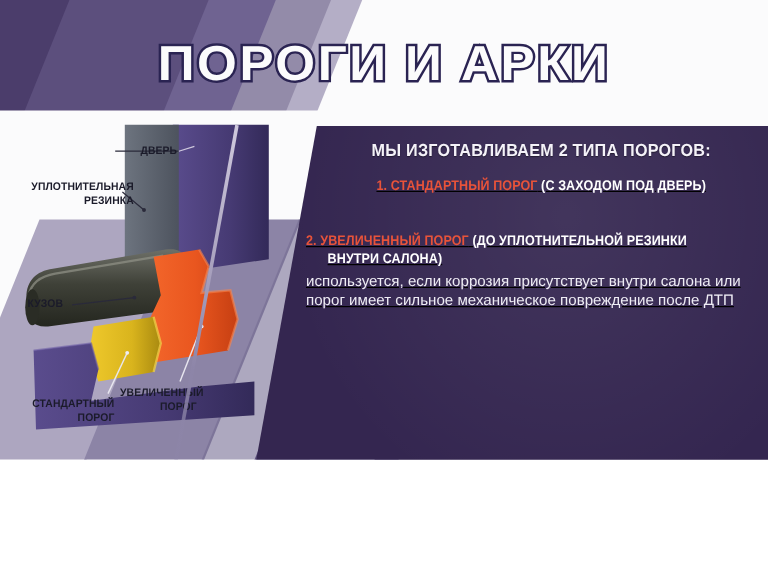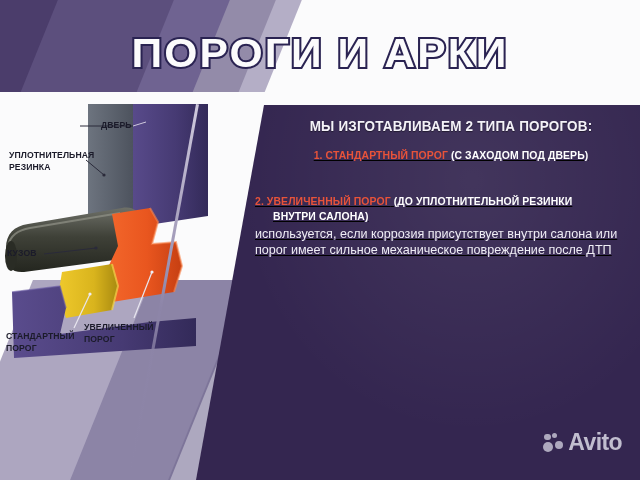--- a/index.html
+++ b/index.html
@@ -2,21 +2,21 @@
 <html><head>
 <meta charset="utf-8">
 <style>
   * { margin:0; padding:0; box-sizing:border-box; }
   html,body { width:640px; height:480px; }
   body {
     font-family:"Liberation Sans", sans-serif;
     background:#ffffff;
     overflow:hidden;
   }
-  #root { position:relative; width:640px; height:480px; overflow:hidden; background:#fbfbfc; }
+  #root { position:relative; width:640px; height:383px; overflow:hidden; background:#fbfbfc; }
 
   
   .tl-band { position:absolute; top:-40px; height:190px; transform:skewX(-22deg); transform-origin:top left; }
   .tl-b1 { left:-120px; width:200px; background:#4b3d6b; }
   .tl-b2 { left:74px;  width:120px; background:#5c4f7d; }
   .tl-b3 { left:190px; width:60px;  background:#6f6391; }
   .tl-b4 { left:246px; width:48px;  background:#938ba9; }
   .tl-b5 { left:292px; width:26px;  background:#b4aec6; }
   .tl-mask { position:absolute; left:0; top:92px; width:360px; height:70px; background:#fbfbfc;
              transform:skewX(-22deg); transform-origin:top left; }
@@ -70,21 +70,21 @@
               transform:scaleX(.9); transform-origin:left; letter-spacing:.1px; }
   .sec-head .num { color:#e8533a; }
   .sec-body { margin-top:3px; font-size:12.6px; line-height:16px; color:#efedf5; }
   .sec-1 .sec-head, .sec-1 .sec-body { text-align:center; }
   .sec-1 .sec-head { transform:scaleX(.9); transform-origin:center; }
   .sec-2 { margin-top:31px; }
   .sec-2 .sec-head { text-align:left; padding-left:20px; text-indent:-20px; }
   .sec-2 .sec-body { text-align:left; }
 
   
-  .diagram { position:absolute; left:0; top:96px; width:250px; height:265px; }
+  .diagram { position:absolute; left:16px; top:96px; width:250px; height:265px;text-align:right; }
   .dg-svg { position:absolute; left:0; top:0; }
 
   .lbl { position:absolute; font-weight:bold; font-size:9.2px; color:#1b1b2a;
          line-height:11.5px; letter-spacing:.1px; transform:scaleX(.94); transform-origin:left; }
   .lbl-dver  { left:101px; top:24px; }
   .lbl-upl   { left:9px;  top:54px; width:92px; }
   .lbl-kuzov { left:7px;  top:152px; }
   .lbl-std   { left:6px;  top:235px; width:78px; }
   .lbl-uvel  { left:84px; top:226px; width:68px; }
 
@@ -208,23 +208,14 @@
     </div>
 
     <div class="sec sec-2">
       <div class="sec-head">
         <span class="num">2. УВЕЛИЧЕННЫЙ ПОРОГ</span><span> (ДО УПЛОТНИТЕЛЬНОЙ РЕЗИНКИ ВНУТРИ САЛОНА)</span>
       </div>
       <div class="sec-body">используется, если коррозия присутствует внутри салона или порог имеет сильное механическое повреждение после ДТП</div>
     </div>
   </div>
 
-  <div class="avito">
-    <span class="avito-mark">
-      <i class="am1"></i>
-        <i class="am2"></i>
-        <i class="am3"></i>
-        <i class="am4"></i>
-    </span>
-    <span class="avito-text">Avito</span>
-  </div>
 
 </div>
 
 </body></html>

